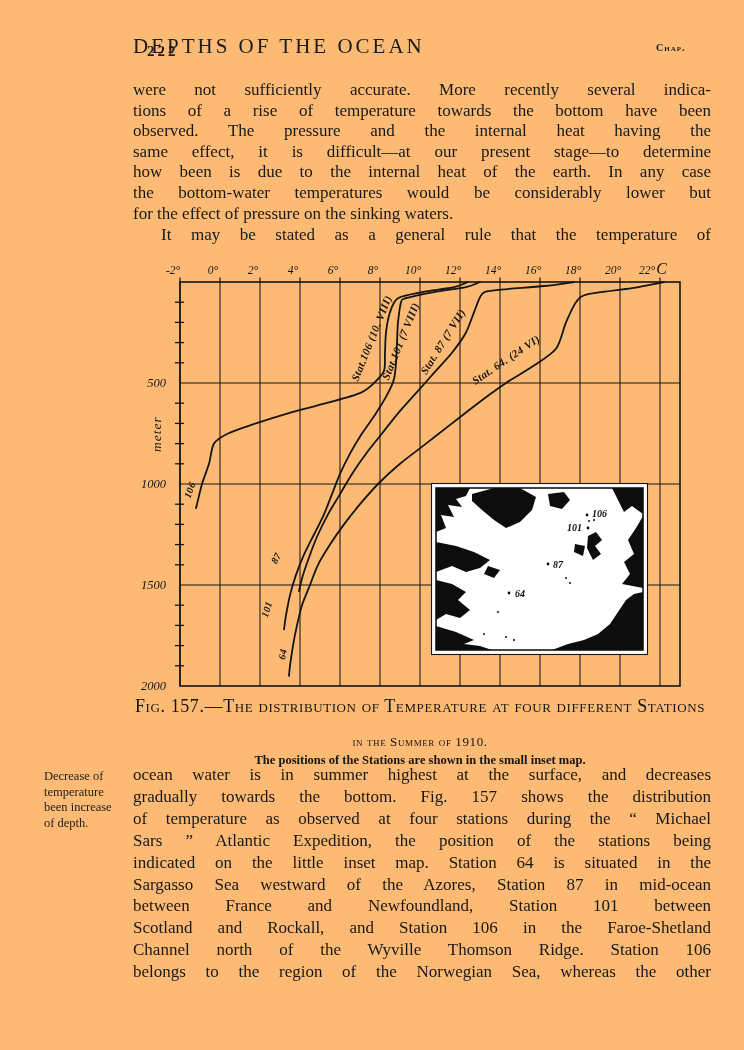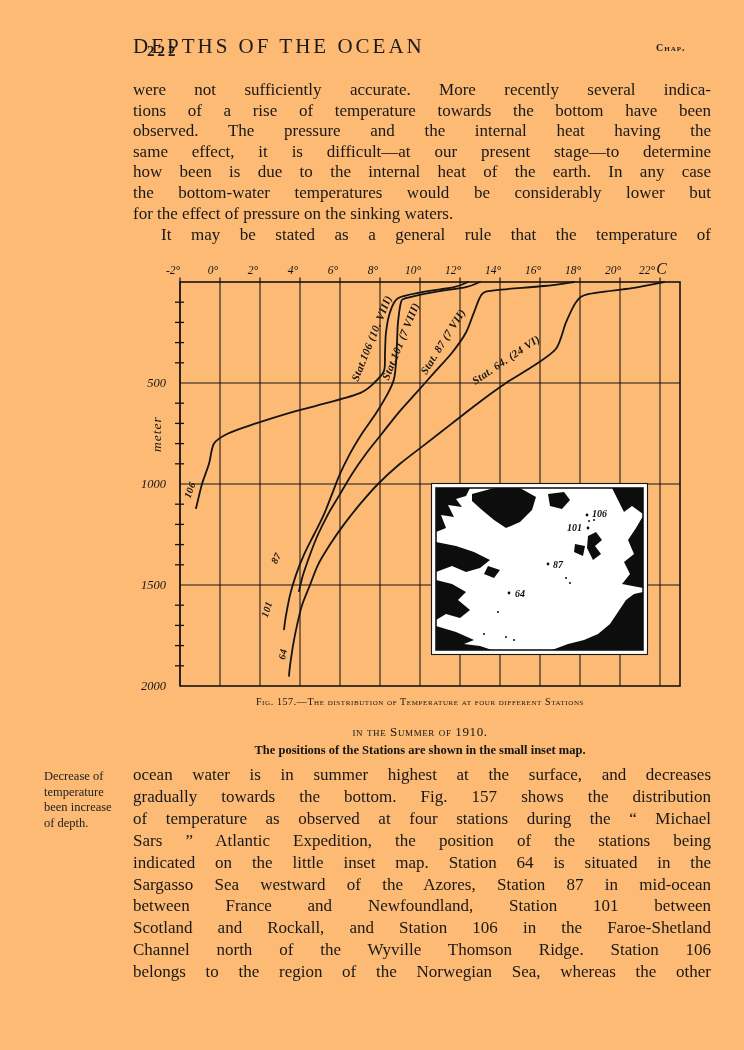--- a/index.html
+++ b/index.html
@@ -20,21 +20,21 @@
   .para-top{left:133px; top:80px; width:578px; line-height:20.6px;}
   .para-intro{left:133px; top:224px; width:578px; line-height:21px; text-indent:28px;
               font-size:17px; text-align:justify; text-align-last:justify;}
   .para-bottom{left:133px; top:764px; width:578px; line-height:21.9px;}
 
   .margin-note{position:absolute; left:44px; top:769px; width:92px; font-size:12.5px; line-height:15.5px; color:#222;}
 
   
   .fig-svg{position:absolute; left:130px; top:256px;}
   .caption{position:absolute; left:110px; top:696px; width:620px; text-align:center; color:#151515;}
-  .caption .c1{font-size:10px; font-variant:small-caps; letter-spacing:0.6px;}
+  .caption .c1{font-size:18px; font-variant:small-caps; letter-spacing:0.6px;}
   .caption .c2{font-size:13px; font-variant:small-caps; letter-spacing:0.6px; margin-top:17px;}
   .caption .c3{font-size:12.5px; font-weight:bold; margin-top:3px;}
 
   svg text{font-family:"Liberation Serif", serif;}
 </style>
 </head>
 <body>
 
 <div class="page">
 

